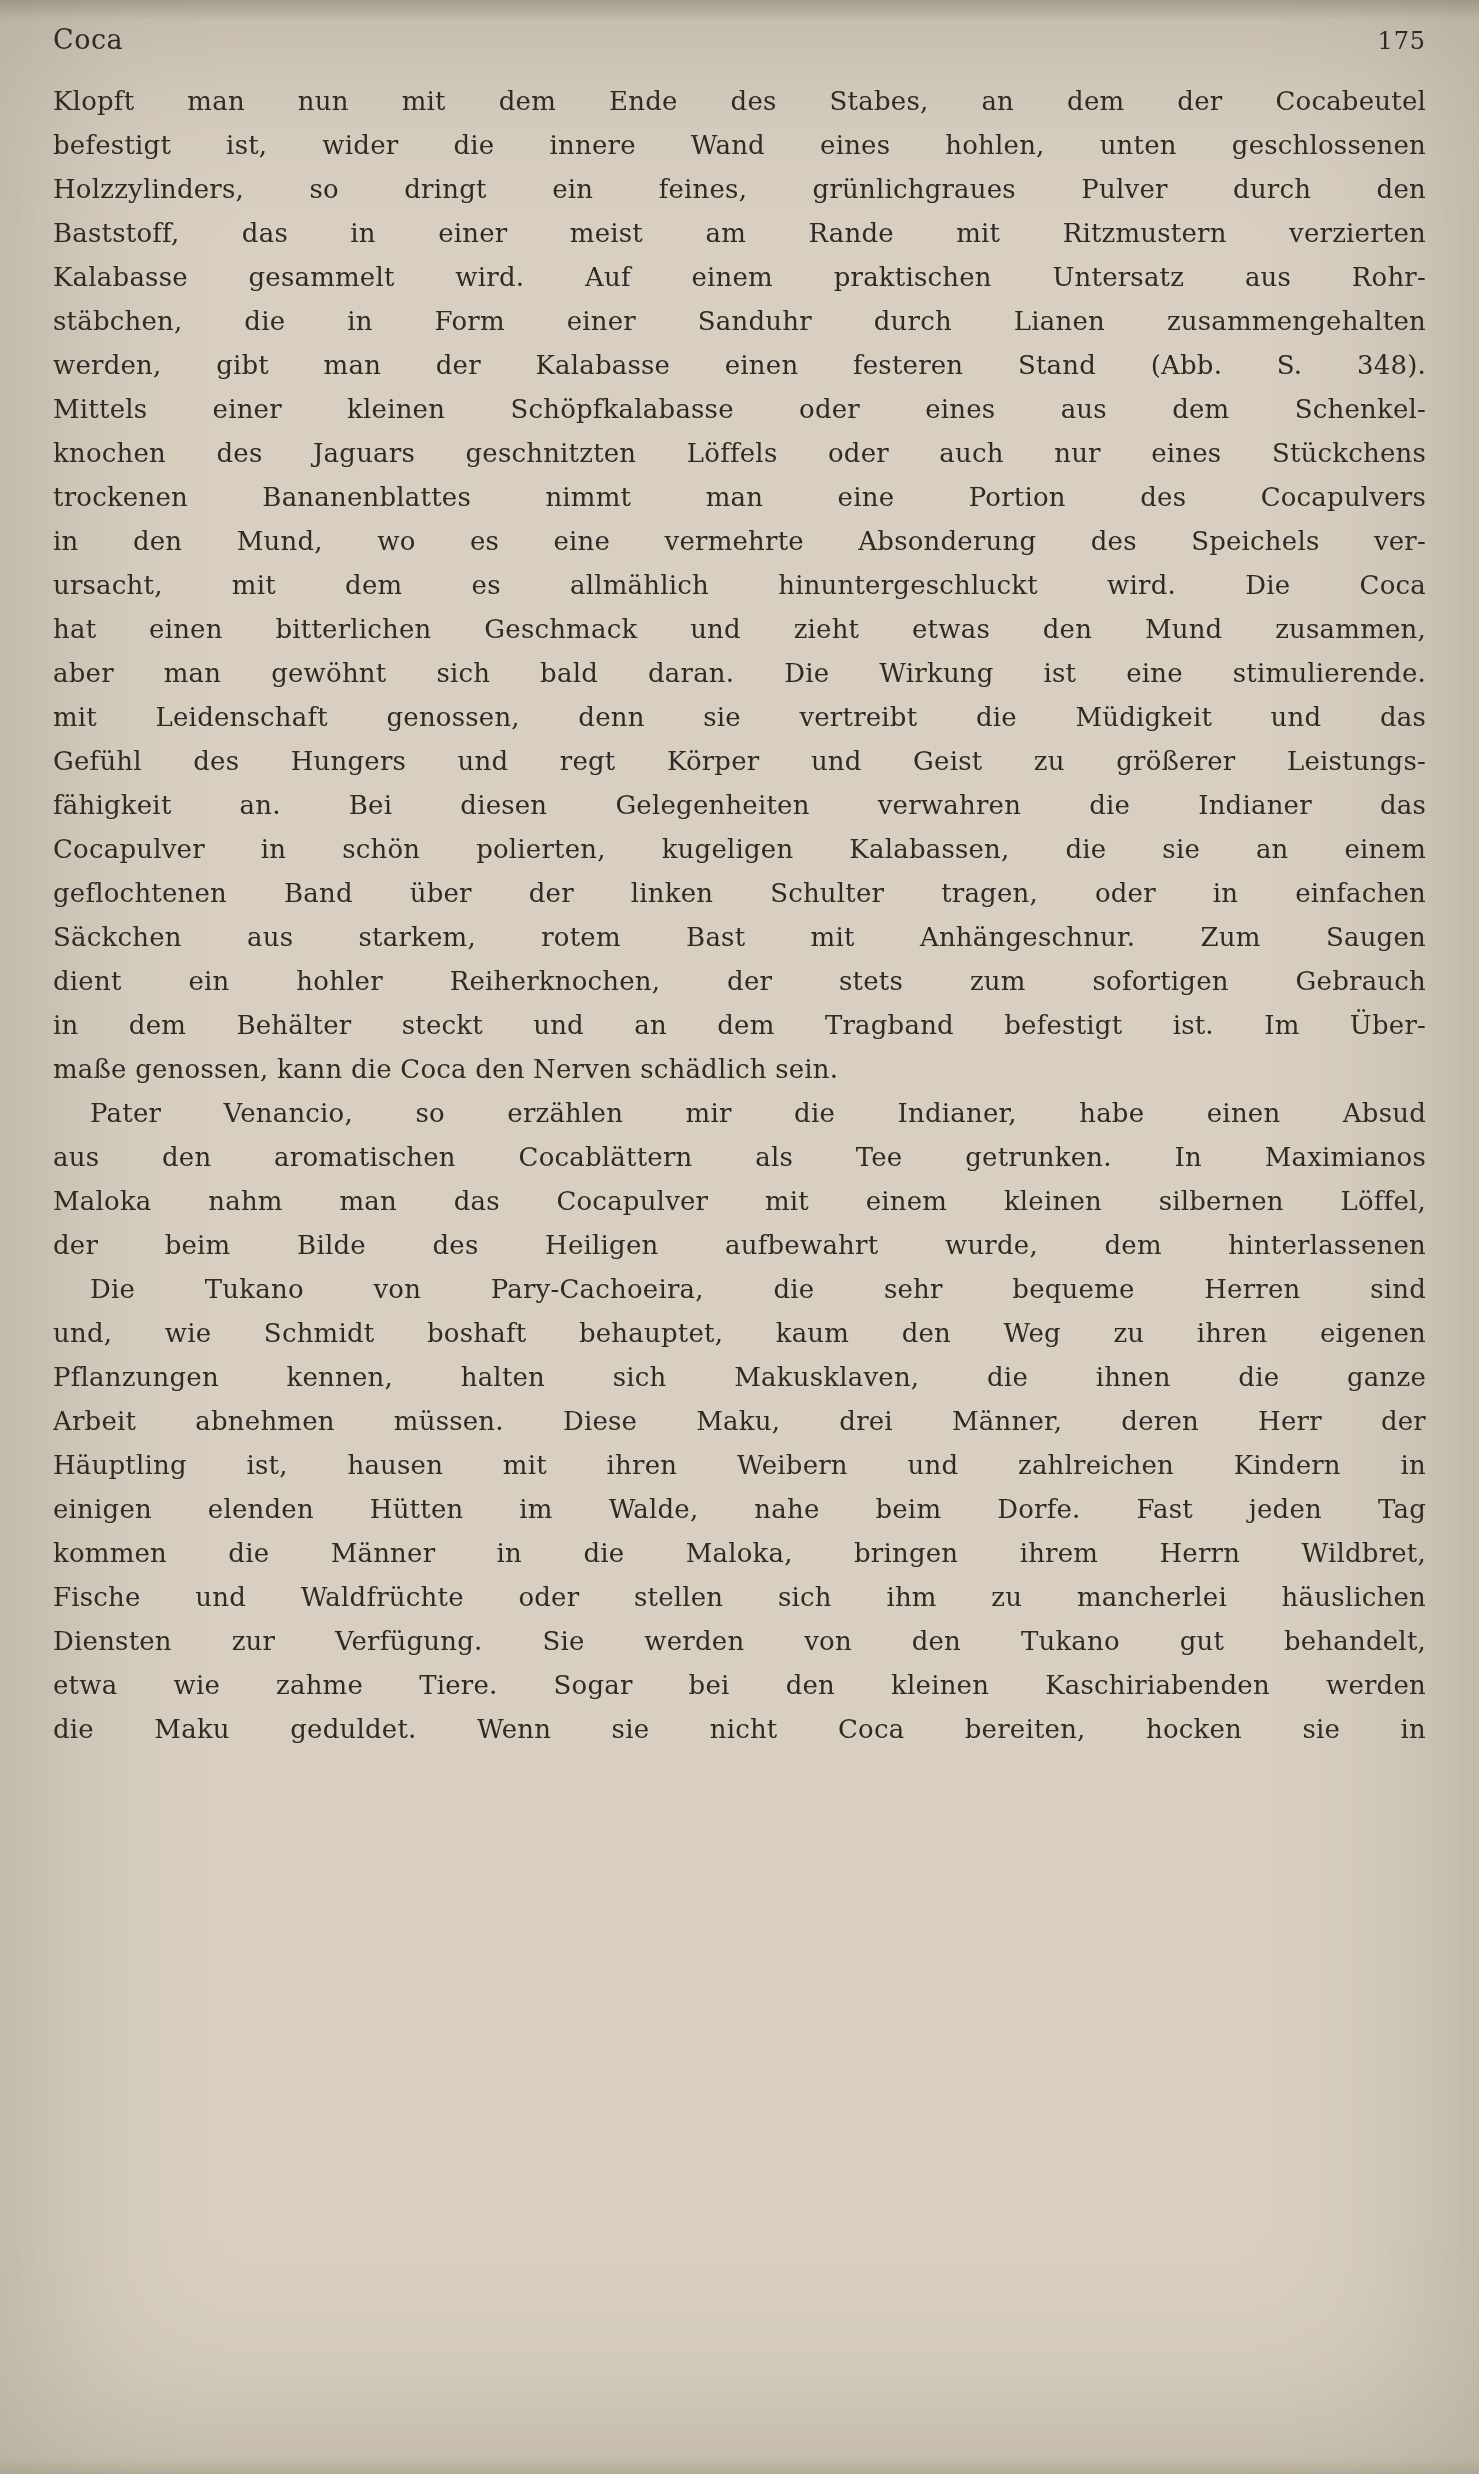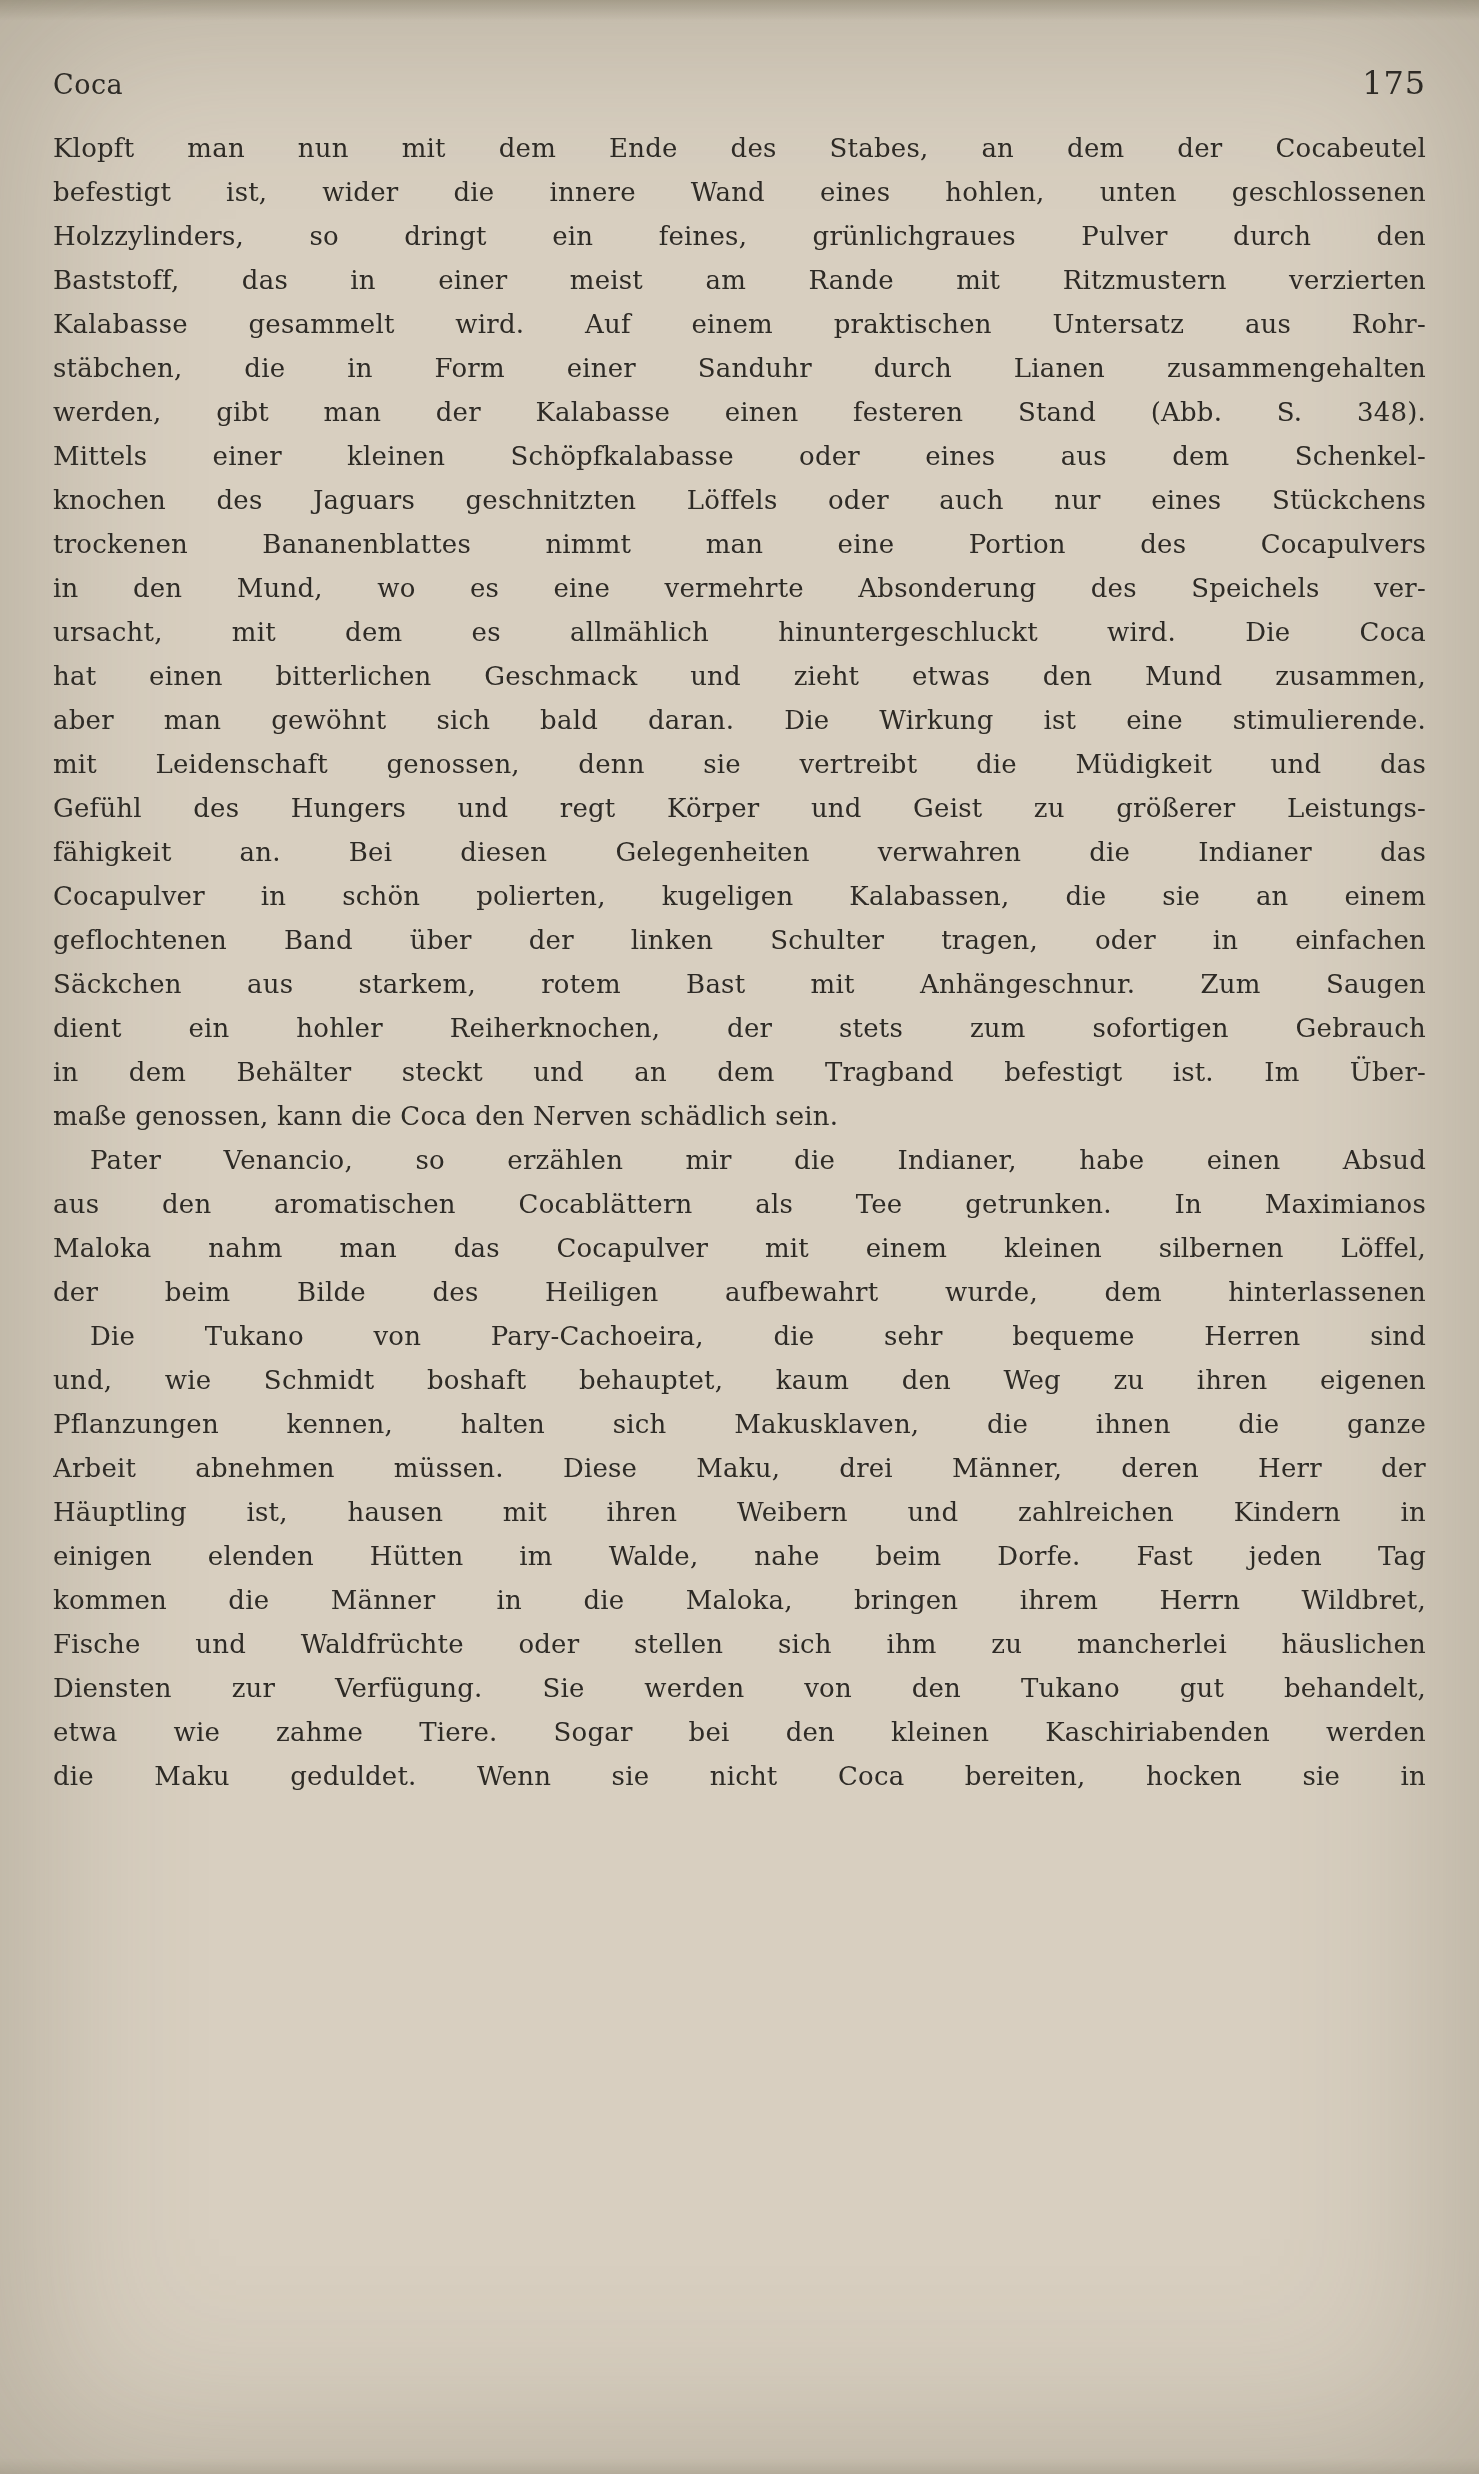--- a/index.html
+++ b/index.html
@@ -15,33 +15,33 @@
     background:
       linear-gradient(180deg, rgba(150,142,122,0.55) 0px, rgba(150,142,122,0.0) 20.6px),
       linear-gradient(0deg, rgba(150,142,122,0.30) 0px, rgba(150,142,122,0.0) 17px),
       #d8cfc0;
     box-shadow: inset 0 0 178px 23.4px rgba(100,92,72,0.30);
     overflow: hidden;
     font-family: "DejaVu Serif", "Liberation Serif", serif;
     color: #2e2b26;
   }
   .content {
-    padding: 64px 53px 0 53px;
+    padding: 24px 53px 0 53px;
   }
   .header {
     display: flex;
     justify-content: space-between;
     align-items: baseline;
   }
   .running-title {
     font-size: 27px;
     letter-spacing: 0.5px;
   }
   .page-number {
-    font-size: 32px;
+    font-size: 24px;
     letter-spacing: 0.9px;
   }
   .text-block {
     margin-top: 24px;
   }
   .paragraph {
     margin: 0;
   }
   .line {
     font-size: 26px;

